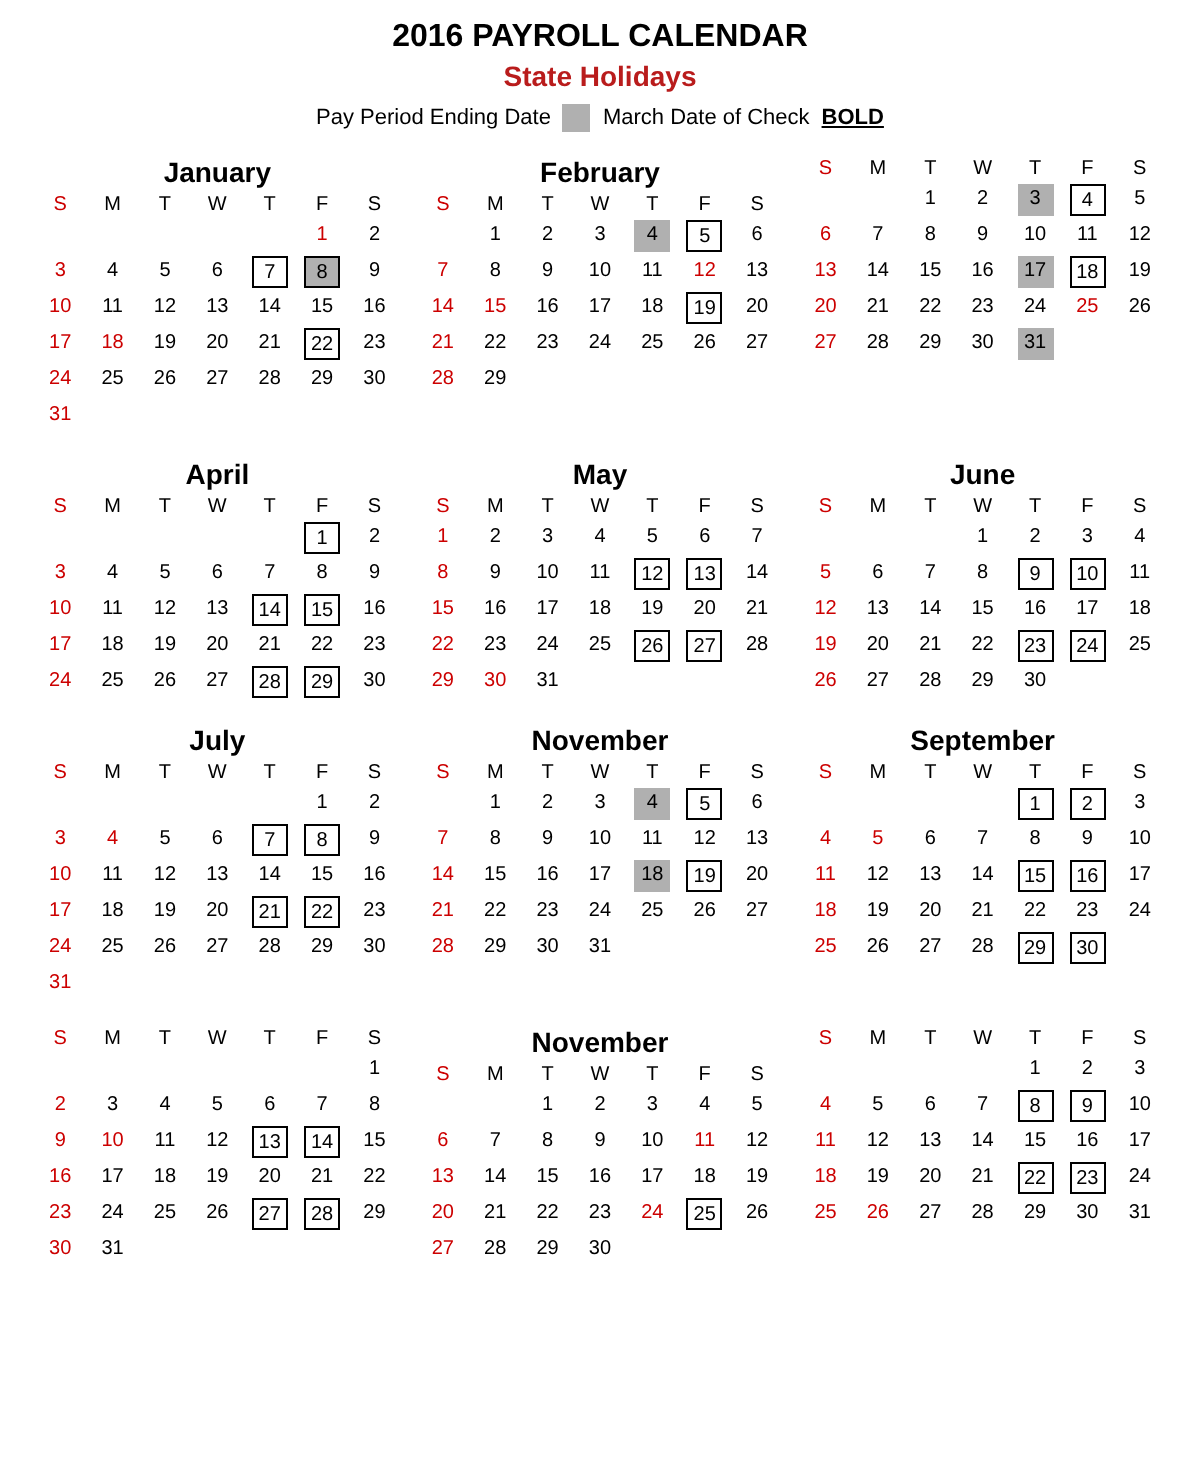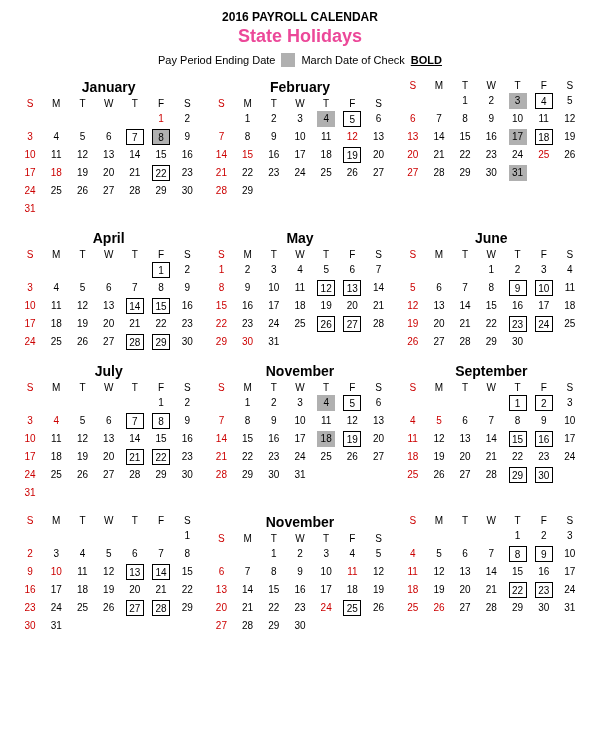--- a/index.html
+++ b/index.html
@@ -7,29 +7,29 @@
       width: 600px;
       min-height: 730px;
       background: #fff;
       font-family: Arial, sans-serif;
       font-size: 11px;
       color: #000;
       padding: 10px 15px;
     }
     .main-title {
       text-align: center;
-      font-size: 12px;
+      font-size: 16px;
       font-weight: bold;
       margin-bottom: 2px;
     }
     .subtitle {
       text-align: center;
-      font-size: 18px;
+      font-size: 14px;
       font-weight: bold;
-      color: #ec4899;
+      color: #b91c1c;
       margin-bottom: 6px;
     }
     .legend {
       display: flex;
       align-items: center;
       justify-content: center;
       gap: 6px;
       margin-bottom: 10px;
       font-size: 11px;
     }

